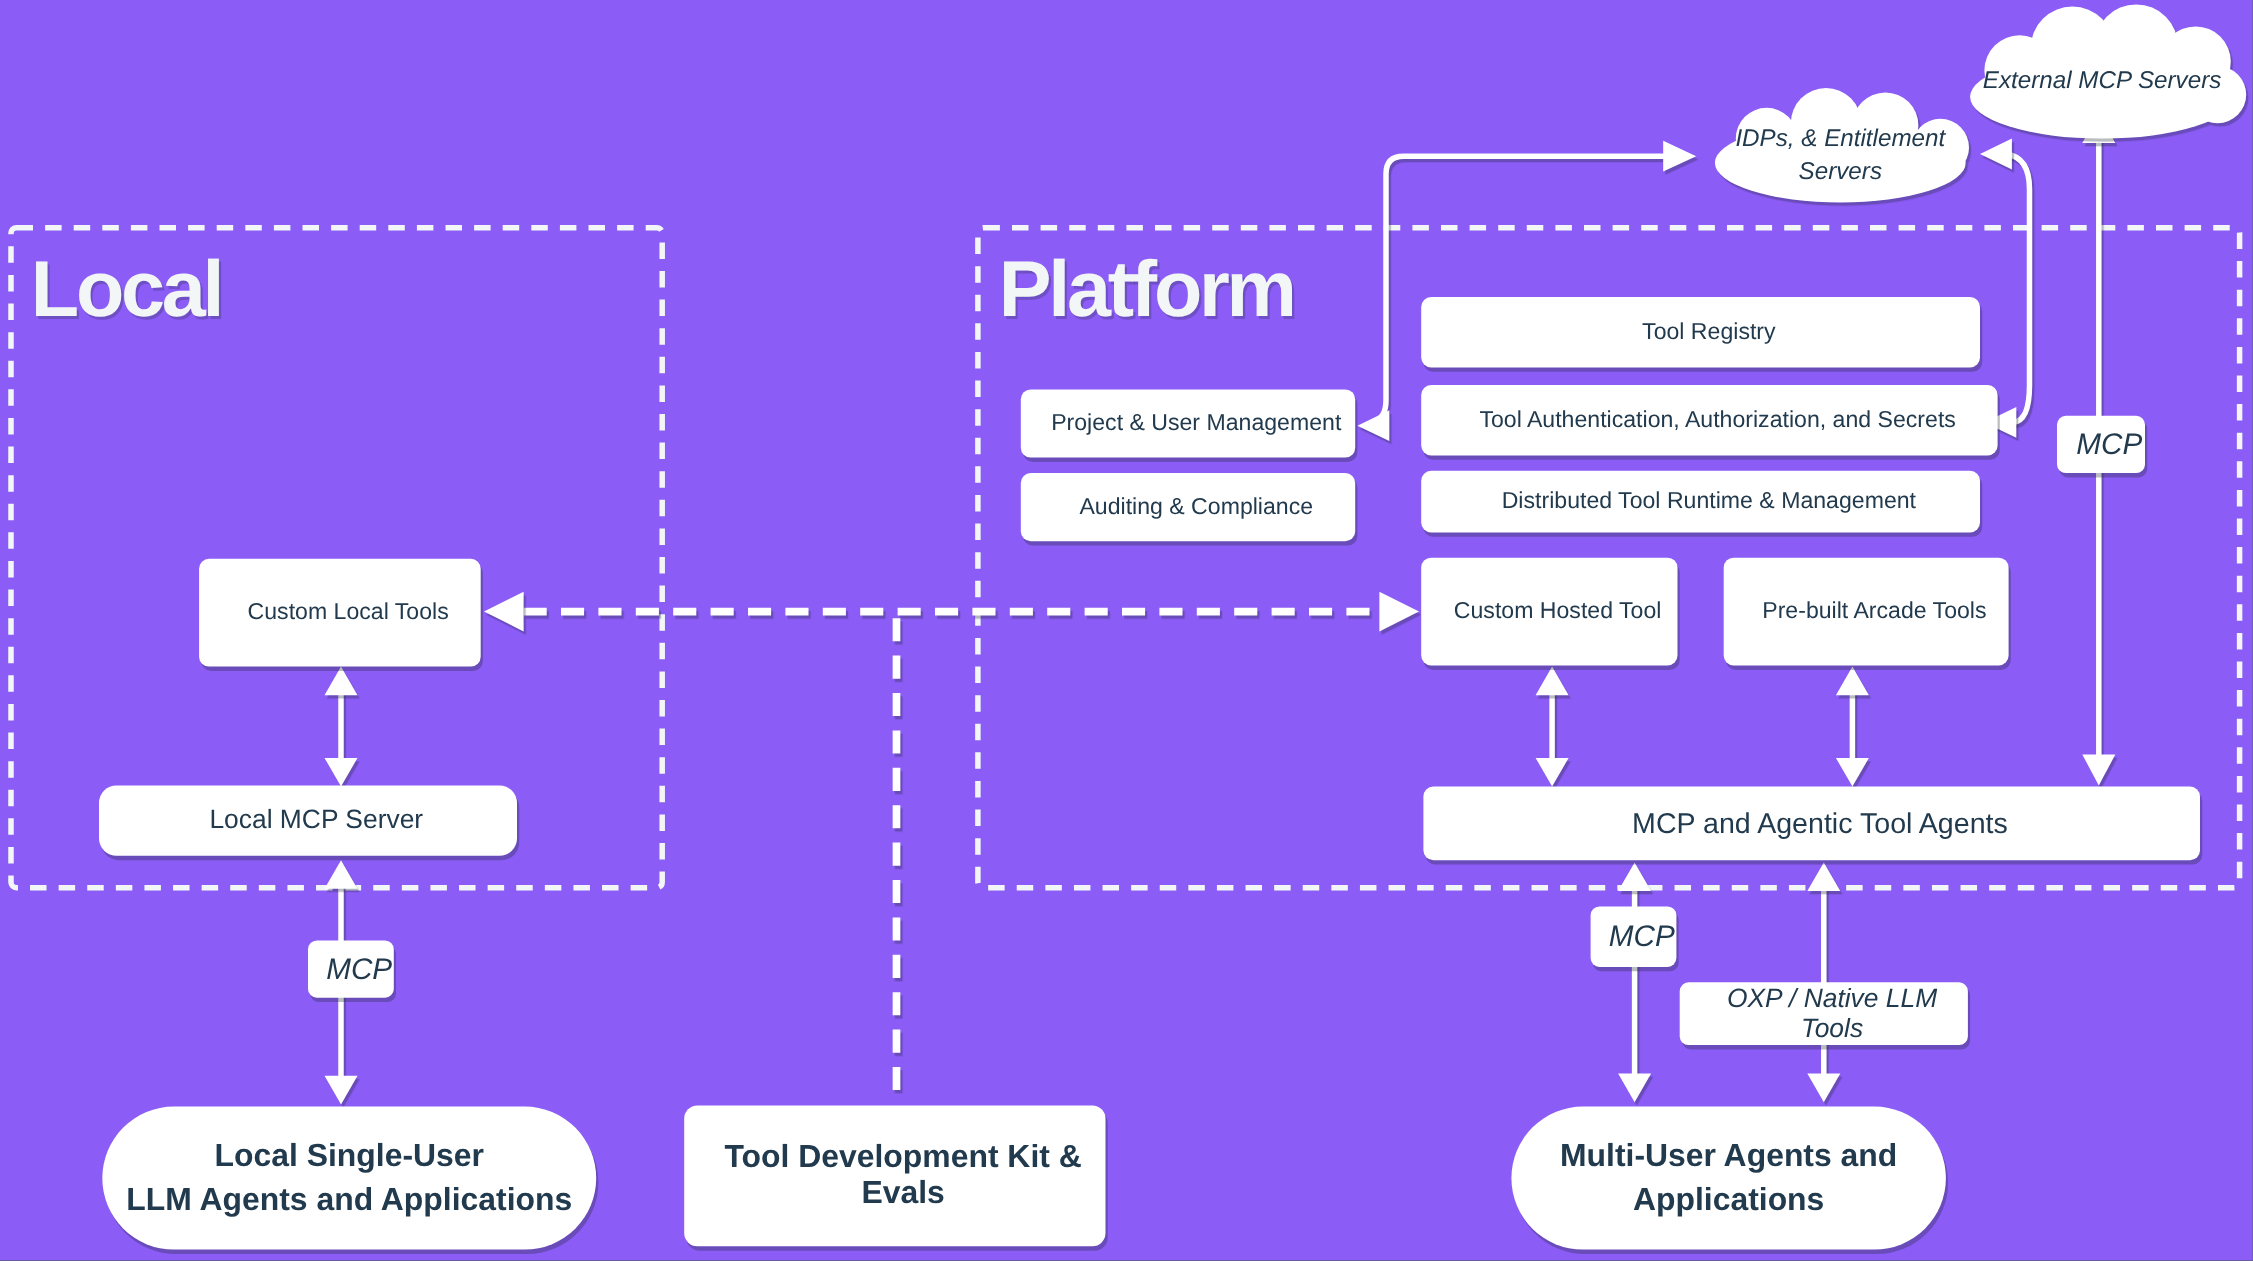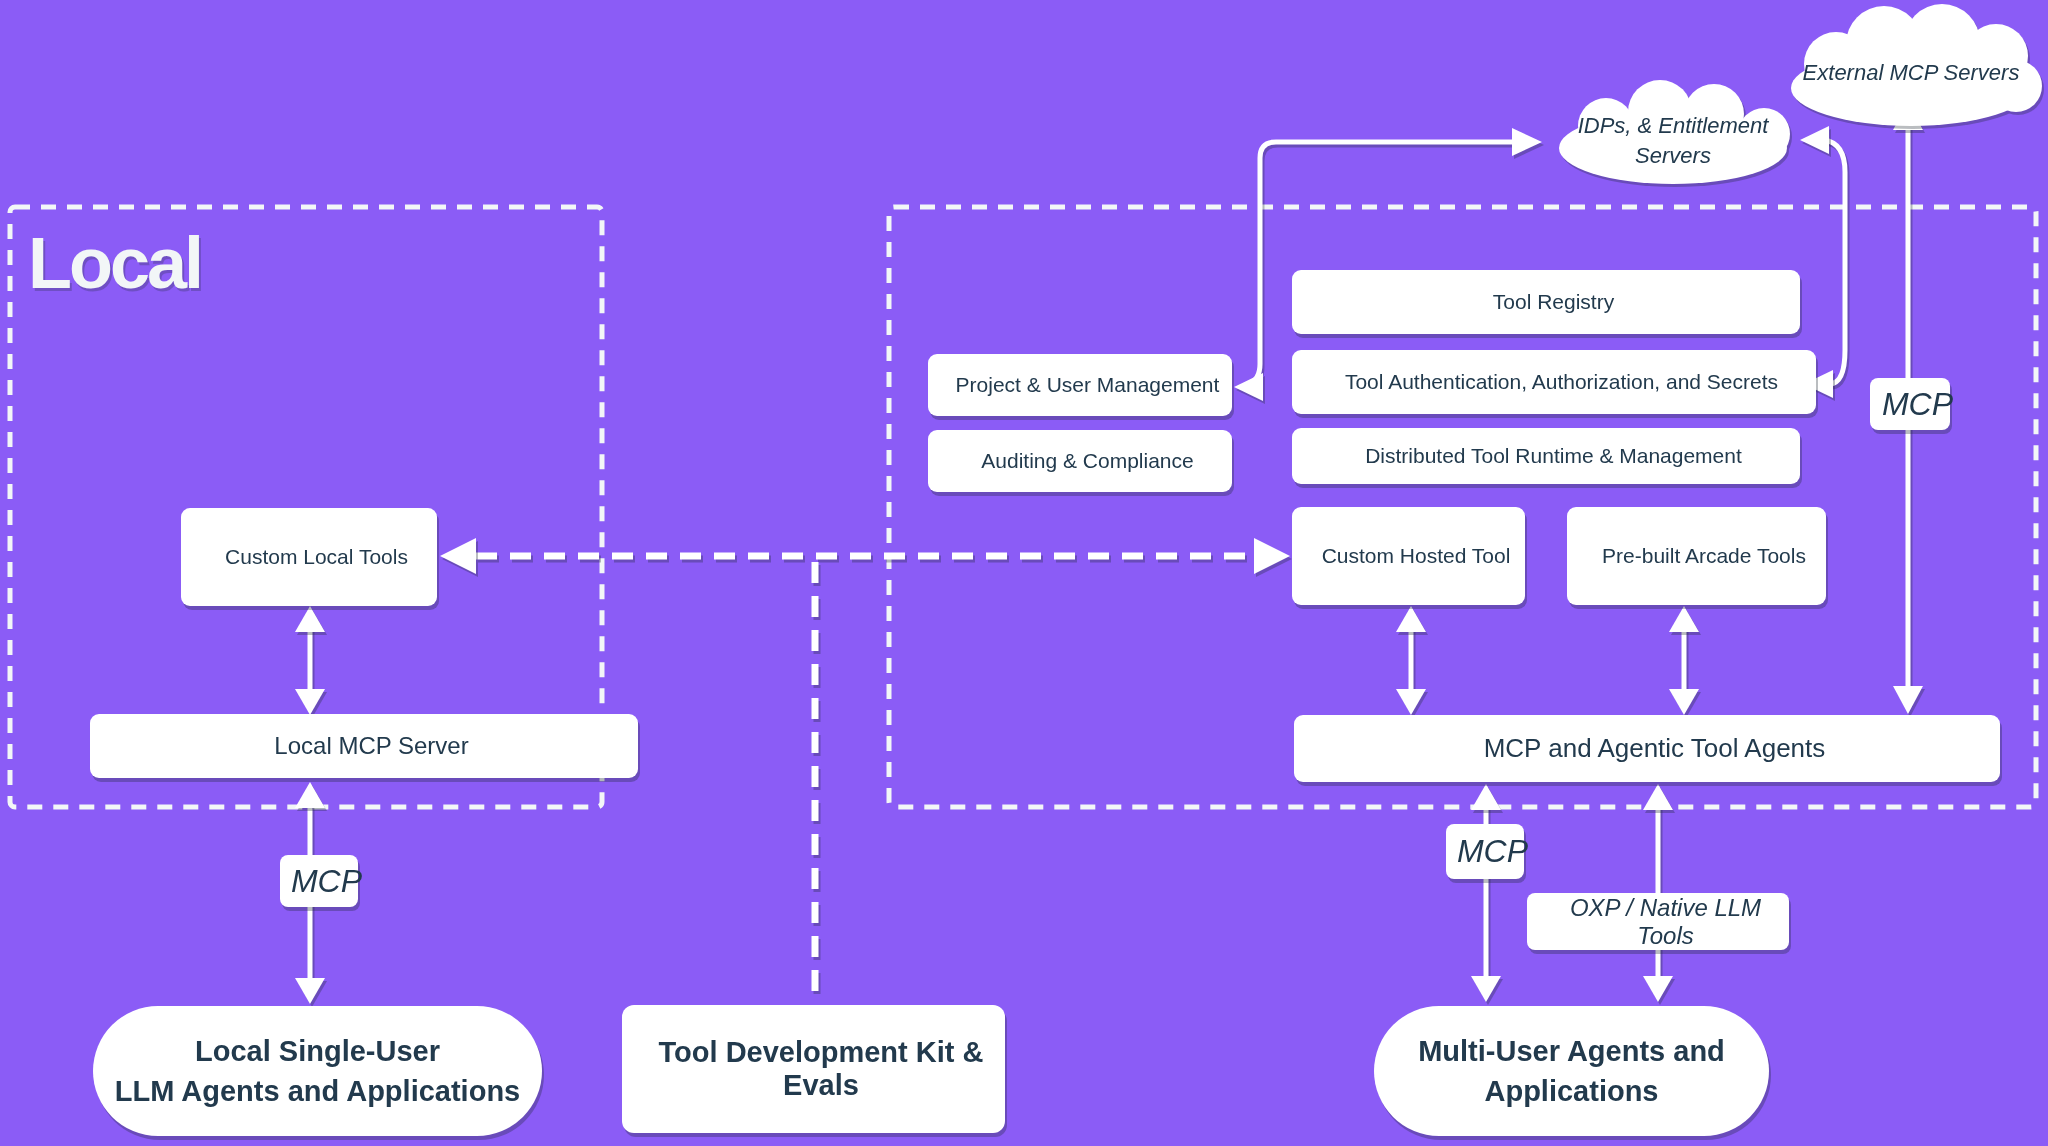--- a/index.html
+++ b/index.html
@@ -20,21 +20,21 @@
     position:absolute;z-index:2;
     background:#ffffff;border-radius:9px;
     display:flex;align-items:center;justify-content:center;text-align:center;
     color:#223a4d;font-size:21px;font-weight:400;
     box-shadow:2px 4px 0 rgba(26,38,48,.30);
     box-sizing:border-box;
     padding-left:15px;
   }
   .node.big-label{font-size:26px;}
   .node.bold-label{font-size:29px;font-weight:700;border-radius:12px;}
-  .node.tag{font-style:italic;font-size:32px;border-radius:8px;}
+  .node.tag{font-style:italic;font-size:27px;border-radius:8px;}
   .node.tag.small{font-size:24px;justify-content:center;}
   .pill{
     position:absolute;z-index:2;
     background:#ffffff;border-radius:65px;
     display:flex;flex-direction:column;align-items:center;justify-content:center;text-align:center;
     color:#223a4d;font-size:29px;font-weight:700;line-height:1.38;
     box-shadow:2px 4px 0 rgba(26,38,48,.30);
   }
   .wires .shadowed{filter:drop-shadow(2px 3px 0 rgba(26,38,48,.30));}
   .cloud-label{
@@ -127,20 +127,21 @@
         <circle cx="1660" cy="112" r="32"></circle>
         <circle cx="1714" cy="114" r="30"></circle>
         <circle cx="1764" cy="134" r="26"></circle>
       </g>
       <text class="cloud-label" x="1673" y="133">IDPs, &amp; Entitlement</text>
       <text class="cloud-label" x="1673" y="163">Servers</text>
     </g>
   </svg>
 
   <div class="section-title" style="left:28px;top:222px;">Local</div>
+  <div class="section-title" style="left:908px;top:222px;">Platform</div>
 
   <div class="node" style="left:1292px;top:270px;width:508px;height:64px;">
     <span>Tool Registry</span>
   </div>
   <div class="node" style="left:1292px;top:350px;width:524px;height:64px;">
     <span>Tool Authentication, Authorization, and Secrets</span>
   </div>
   <div class="node" style="left:1292px;top:428px;width:508px;height:56px;">
     <span>Distributed Tool Runtime &amp; Management</span>
   </div>
@@ -156,21 +157,21 @@
   <div class="node" style="left:1567px;top:507px;width:259px;height:98px;">
     <span>Pre-built Arcade Tools</span>
   </div>
   <div class="node big-label" style="left:1294px;top:715px;width:706px;height:67px;">
     <span>MCP and Agentic Tool Agents</span>
   </div>
 
   <div class="node" style="left:181px;top:508px;width:256px;height:98px;">
     <span>Custom Local Tools</span>
   </div>
-  <div class="node" style="left:90px;top:714px;width:548px;height:64px;font-size:24px;">
+  <div class="node" style="left:90px;top:714px;width:380px;height:64px;font-size:24px;border-radius:16px;">
     <span>Local MCP Server</span>
   </div>
 
   <div class="node tag" style="left:280px;top:855px;width:78px;height:52px;">
     <span>MCP</span>
   </div>
   <div class="node tag" style="left:1870px;top:378px;width:80px;height:52px;">
     <span>MCP</span>
   </div>
   <div class="node tag" style="left:1446px;top:824px;width:78px;height:55px;">

